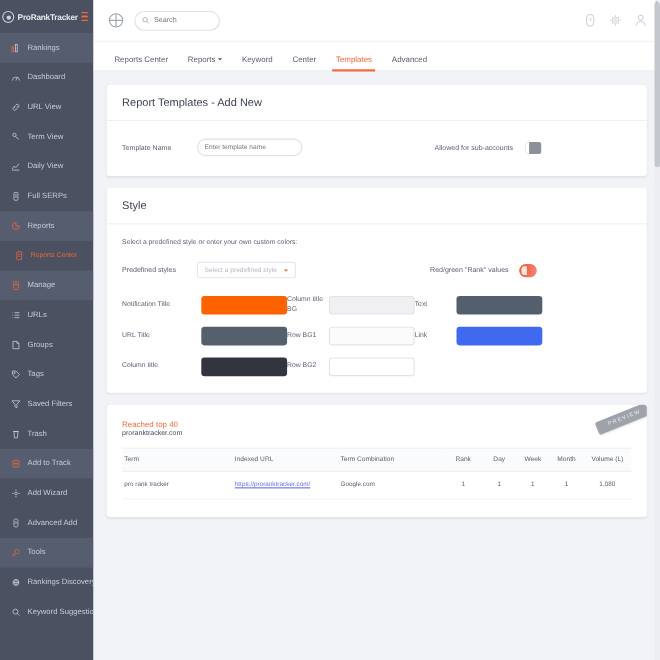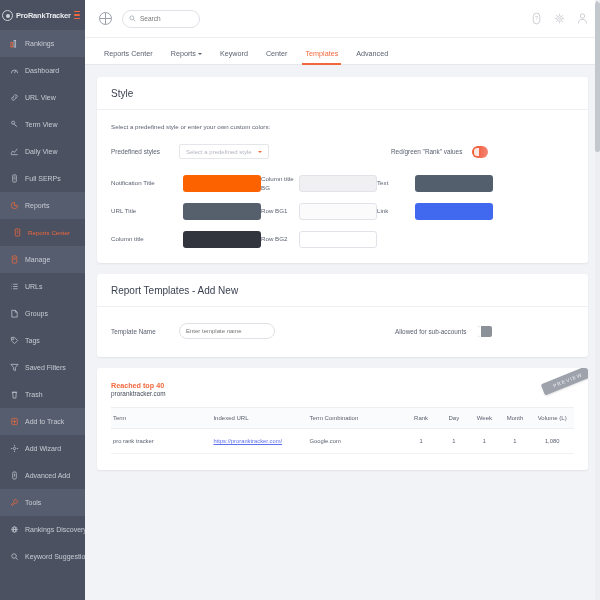--- a/index.html
+++ b/index.html
@@ -264,21 +264,21 @@
     right: -6px; top: 6px;
     background: #9da2ab;
     color: #eceef1;
     font-size: 5px;
     letter-spacing: 1.2px;
     padding: 3px 11px;
     transform: rotate(-22deg);
     border-radius: 2px;
     box-shadow: 0 1px 2px rgba(0,0,0,.12);
   }
-  .pv-title { font-size: 7.2px; color: #f2683c; font-weight: 700; }
+  .pv-title { font-size: 7.2px; color: #f2683c; font-weight: 400; }
   .pv-domain { font-size: 6.4px; color: #444a58; margin-bottom: 10px; }
 
   table.pv { width: 100%; border-collapse: collapse; table-layout: fixed; }
   table.pv th {
     font-size: 6px; color: #5b6170;
     font-weight: 400;
     text-align: left;
     padding: 7px 2px;
     border-bottom: 1px solid #edeff2;
     border-top: 1px solid #edeff2;
@@ -557,20 +557,30 @@
         <div class="tab"><span>Reports</span><span class="caret"></span></div>
         <div class="tab"><span>Keyword</span></div>
         <div class="tab"><span>Center</span></div>
         <div class="tab active"><span>Templates</span></div>
         <div class="tab"><span>Advanced</span></div>
       </div>
 
     <div class="content">
 
       <div class="card">
+        <div class="card-title">Report Templates - Add New</div>
+        <div class="card-body row" style="padding:16px 14px 18px 14px;">
+          <span class="lbl" style="width:68px;">Template Name</span>
+          <input class="field-input" placeholder="Enter template name" style="">
+          <span class="lbl" style="margin-left:120px;">Allowed for sub-accounts</span>
+          <span class="toggle-off" style="margin-left:12px;"></span>
+        </div>
+      </div>
+
+      <div class="card">
         <div class="card-title">Style</div>
         <div class="card-body">
           <div class="helper">Select a predefined style or enter your own custom colors:</div>
 
           <div class="row">
             <span class="lbl" style="width:68px;">Predefined styles</span>
             <div class="select-box">
               <span>Select a predefined style</span>
               <span class="sc"></span>
             </div>
@@ -591,30 +601,20 @@
               <div class="swatch bordered" style="background: rgb(251, 251, 252);"></div>
               <div class="sw-lbl">Link</div>
               <div class="swatch" style="background: rgb(65, 105, 240);"></div>
               <div class="sw-lbl">Column title</div>
               <div class="swatch" style="background: rgb(50, 52, 62);"></div>
               <div class="sw-lbl">Row BG2</div>
               <div class="swatch bordered" style="background: rgb(255, 255, 255);"></div>
               <div class="sw-lbl"></div>
               <div></div>
             </div>
-        </div>
-      </div>
-
-      <div class="card">
-        <div class="card-title">Report Templates - Add New</div>
-        <div class="card-body row" style="padding:16px 14px 18px 14px;">
-          <span class="lbl" style="width:68px;">Template Name</span>
-          <input class="field-input" placeholder="Enter template name" style="">
-          <span class="lbl" style="margin-left:120px;">Allowed for sub-accounts</span>
-          <span class="toggle-off" style="margin-left:12px;"></span>
         </div>
       </div>
 
       <div class="card preview-card">
         <div class="ribbon">PREVIEW</div>
         <div class="pv-title">Reached top 40</div>
         <div class="pv-domain">proranktracker.com</div>
         <table class="pv">
           <thead>
               <tr id="pv-head">

